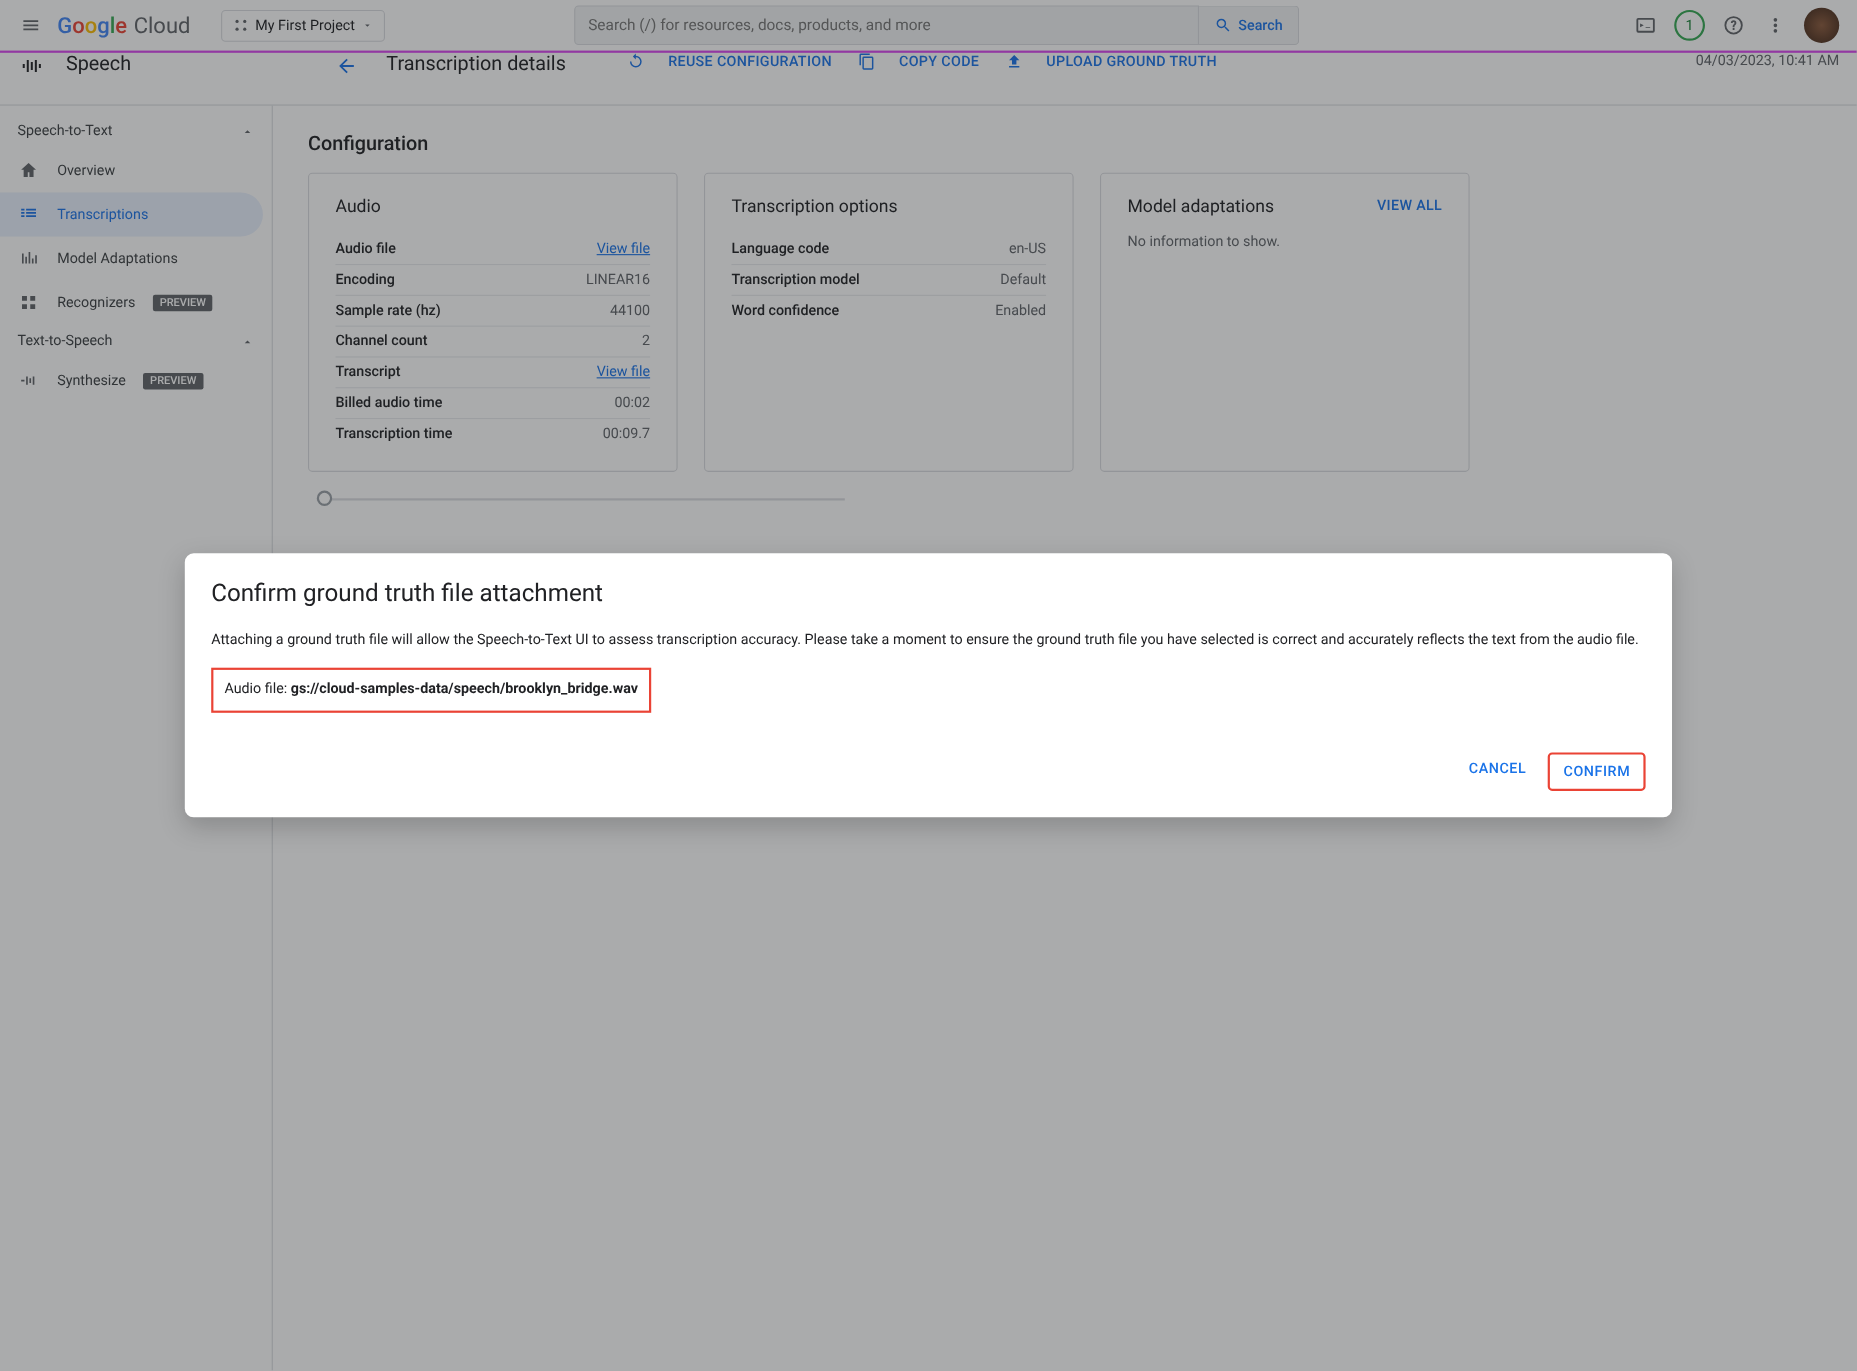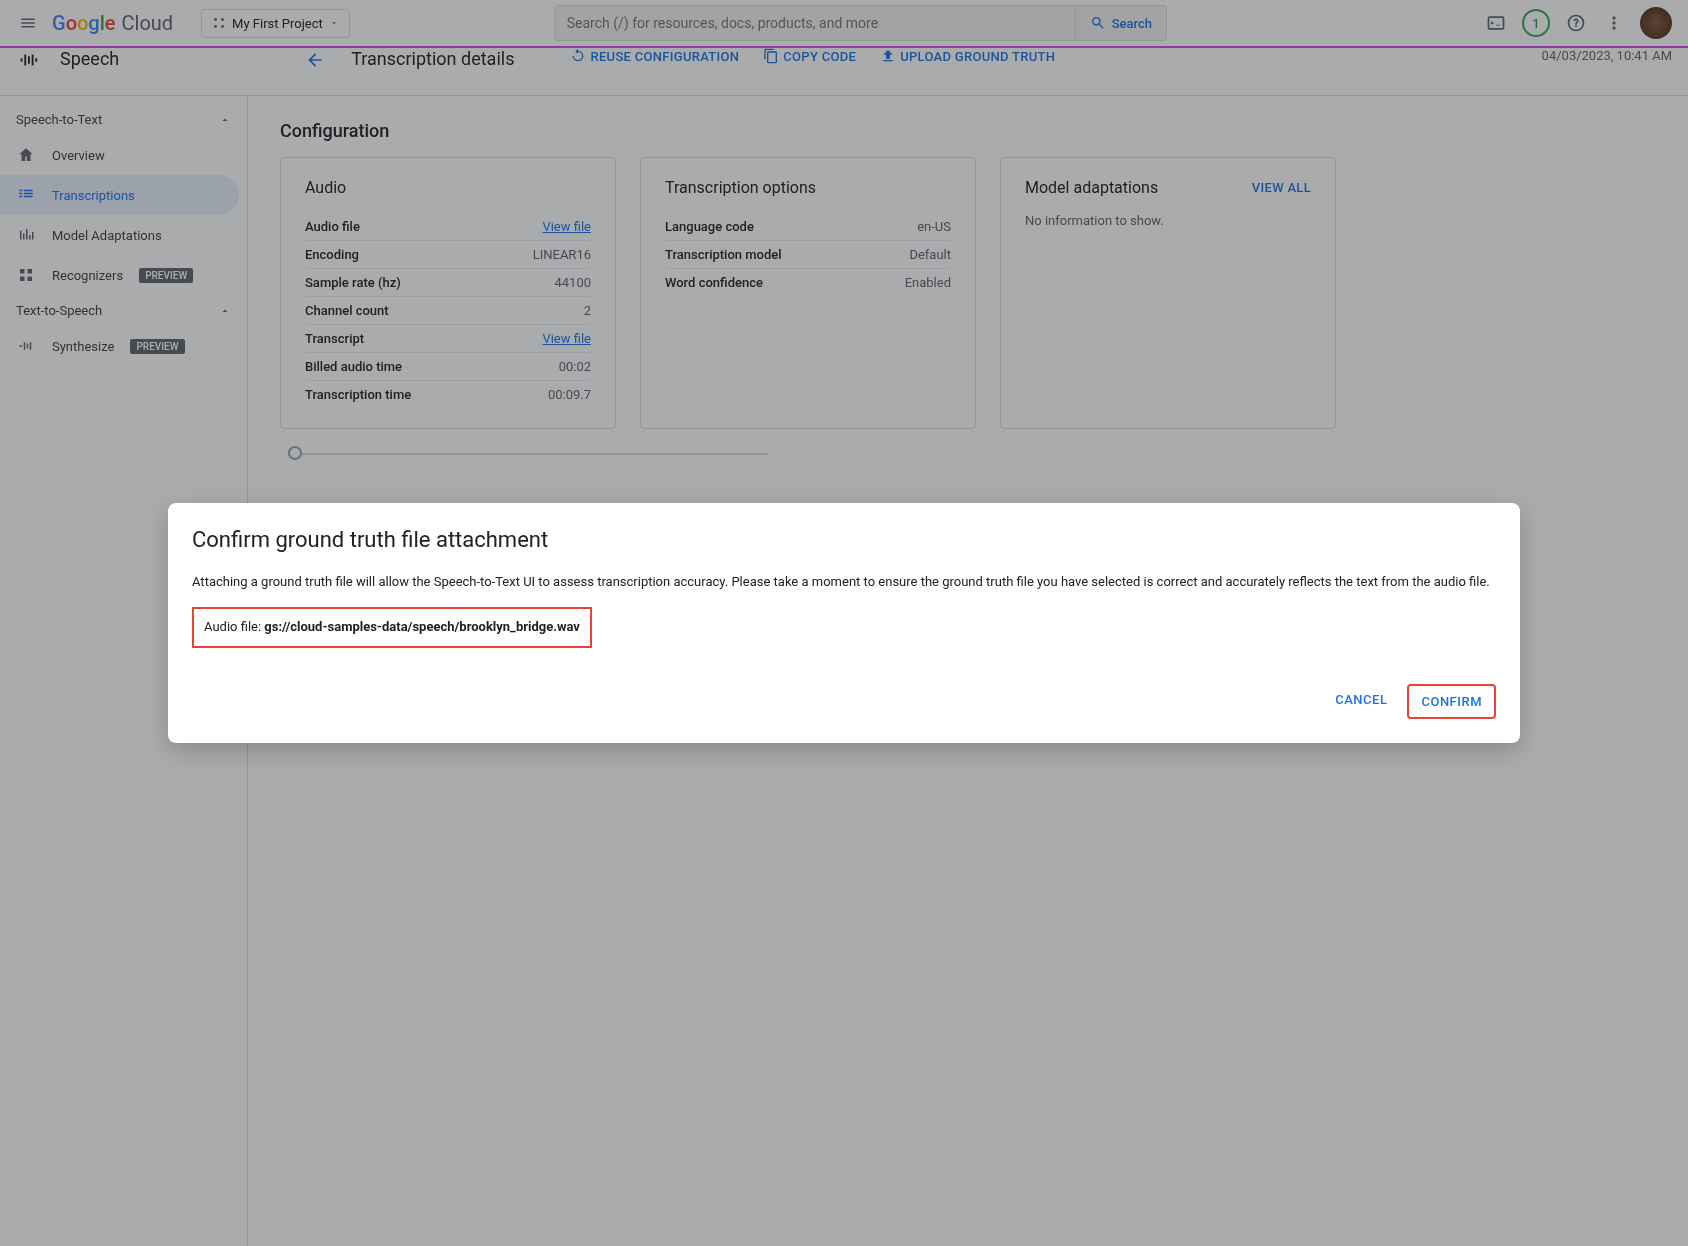--- a/index.html
+++ b/index.html
@@ -7,35 +7,35 @@
 
 
 .top-header { display: flex; align-items: center; height: 48px; padding: 0 16px; border-bottom: 2px solid #d946ef; gap: 12px; }
 .hamburger { width: 24px; height: 24px; display: flex; align-items: center; justify-content: center; cursor: pointer; }
 .logo { display: flex; align-items: center; gap: 2px; font-size: 20px; }
 .logo-google { font-weight: 500; }
 .g-b { color: #4285f4; } .g-r { color: #ea4335; } .g-y { color: #fbbc04; } .g-g { color: #34a853; }
 .logo-cloud { color: #5f6368; margin-left: 4px; font-weight: 400; }
 .project-selector { display: flex; align-items: center; gap: 6px; border: 1px solid #dadce0; border-radius: 4px; padding: 6px 10px; cursor: pointer; margin-left: 16px; }
 .search-container { display: flex; align-items: center; margin-left: 160px; flex: 0 0 auto; }
-.search-input { width: 522px; height: 36px; border: 1px solid #dadce0; border-radius: 4px 0 0 4px; padding: 0 12px; background: #f1f3f4; font-size: 14px; margin-left: 32px; }
+.search-input { width: 568px; height: 36px; border: 1px solid #dadce0; border-radius: 4px 0 0 4px; padding: 0 12px; background: #f1f3f4; font-size: 14px; }
 .search-btn { display: flex; align-items: center; gap: 6px; border: 1px solid #dadce0; border-left: none; border-radius: 0 4px 4px 0; height: 36px; padding: 0 14px; background: #f1f3f4; color: #1a73e8; font-weight: 500; cursor: pointer; }
 .header-right { margin-left: auto; display: flex; align-items: center; gap: 14px; }
 .trial-badge { width: 28px; height: 28px; border: 2px solid #34a853; border-radius: 50%; display: flex; align-items: center; justify-content: center; color: #188038; font-size: 13px; }
 .icon-btn { width: 24px; height: 24px; display: flex; align-items: center; justify-content: center; cursor: pointer; color: #5f6368; }
 .avatar { width: 32px; height: 32px; border-radius: 50%; background: radial-gradient(circle, #8b5a3c, #3d2518); }
 
 
 .product-header { display: flex; align-items: flex-start; height: 48px; padding: 0 16px; border-bottom: 1px solid #dadce0; gap: 16px; }
 .product-icon { width: 24px; height: 24px; display: flex; align-items: center; justify-content: center; }
 .product-name { font-size: 18px; font-weight: 400; margin-left: 4px; }
 .back-arrow { margin-left: 168px; cursor: pointer; }
 .page-title { font-size: 18px; font-weight: 400; margin-left: 8px; }
 .toolbar-actions { display: flex; gap: 24px; margin-left: 40px; }
-.toolbar-btn { display: flex; align-items: center; gap: 4px; color: #1a73e8; font-size: 13px; font-weight: 500; cursor: pointer; letter-spacing: 0.3px; }
+.toolbar-btn { display: flex; align-items: center; gap: 21px; color: #1a73e8; font-size: 13px; font-weight: 500; cursor: pointer; letter-spacing: 0.3px; }
 .date-display { margin-left: auto; color: #5f6368; font-size: 13px; }
 
 
 .main-layout { display: flex; height: calc(100vh - 96px); }
 .sidebar { width: 248px; border-right: 1px solid #dadce0; padding: 8px 0; }
 .nav-section { padding: 8px 16px; display: flex; align-items: center; justify-content: space-between; font-size: 13px; color: #3c4043; cursor: pointer; }
 .nav-item { display: flex; align-items: center; gap: 16px; padding: 10px 16px; font-size: 13px; color: #3c4043; cursor: pointer; }
 .nav-item.active { background: #e8f0fe; color: #1a73e8; border-radius: 0 20px 20px 0; margin-right: 8px; }
 .nav-icon { width: 20px; height: 20px; display: flex; align-items: center; justify-content: center; color: #5f6368; }
 .nav-item.active .nav-icon { color: #1a73e8; }

